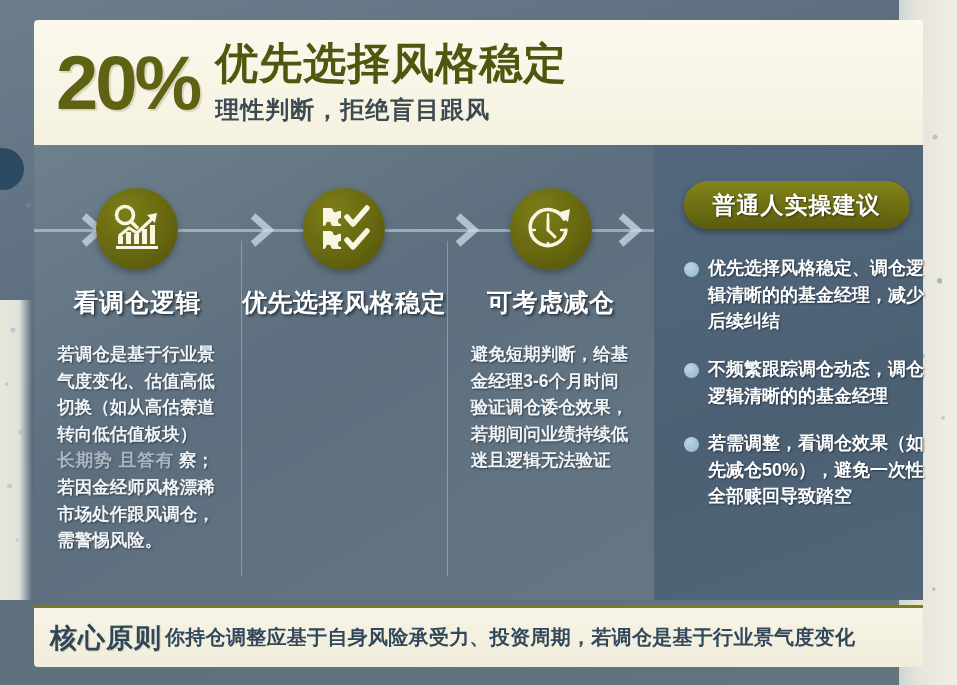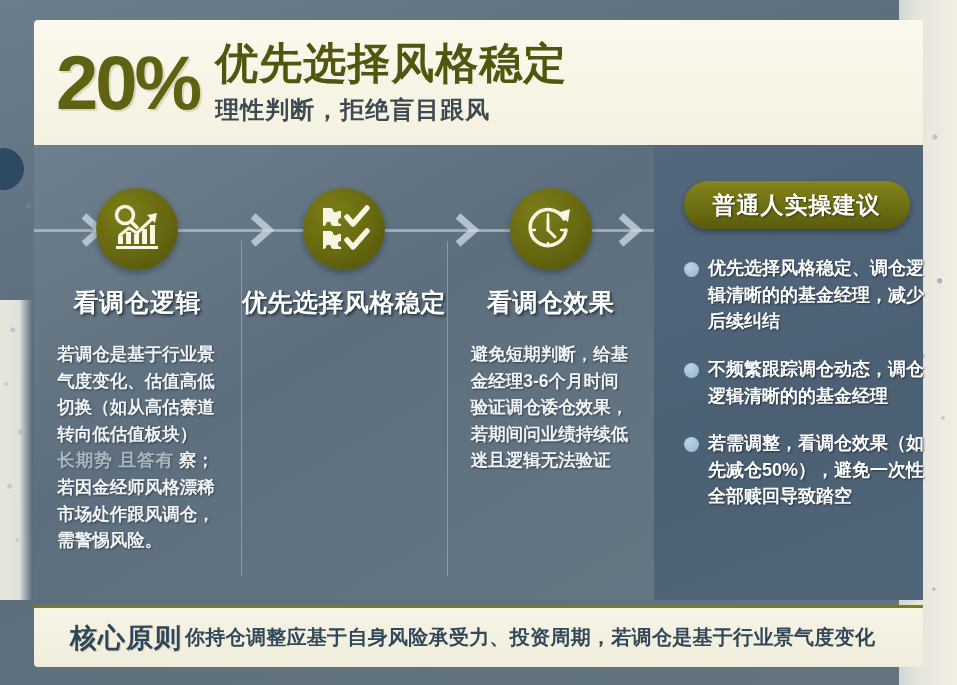--- a/index.html
+++ b/index.html
@@ -239,21 +239,21 @@
   .footer {
     position: absolute;
     left: 34px; top: 605px;
     width: 889px; height: 62px;
     background: linear-gradient(180deg, #f7f4e6 0%, #f1eddb 100%);
     border-top: 3px solid #7b7c1b;
     border-radius: 0 0 4px 4px;
     z-index: 3;
     display: flex;
     align-items: center;
-    padding-left: 36px;
+    padding-left: 16px;
   }
   .footer-label {
     font-size: 27px; font-weight: 700;
     color: #2e4657;
     letter-spacing: 1px;
     text-shadow: 1px 1px 0 rgba(180,180,160,.5);
     white-space: nowrap;
   }
   .footer-text {
     font-size: 20px; font-weight: 700;
@@ -363,21 +363,21 @@
               <line x1="37" y1="27" x2="40" y2="27"></line>
               <line x1="24" y1="40" x2="24" y2="43"></line>
               <line x1="8" y1="27" x2="11" y2="27"></line>
             </g>
             <g stroke="#f7f6e2" stroke-width="3" stroke-linecap="round">
               <line x1="24" y1="27" x2="24" y2="16"></line>
               <line x1="24" y1="27" x2="31" y2="34"></line>
             </g>
           </svg>
         </div>
-        <div class="col-title">看调仓效果</div>
+        <div class="col-title">可考虑减仓</div>
         <div class="col-body">避免短期判断，给基金经理3-6个月时间验证调仓诿仓效果，若期间问业绩持续低迷且逻辑无法验证</div>
       </div>
 
     </div>
 
     <div class="right-panel">
       <div class="pill">
         <span class="pill-text">普通人实操建议</span>
       </div>
       <div class="bullets">

